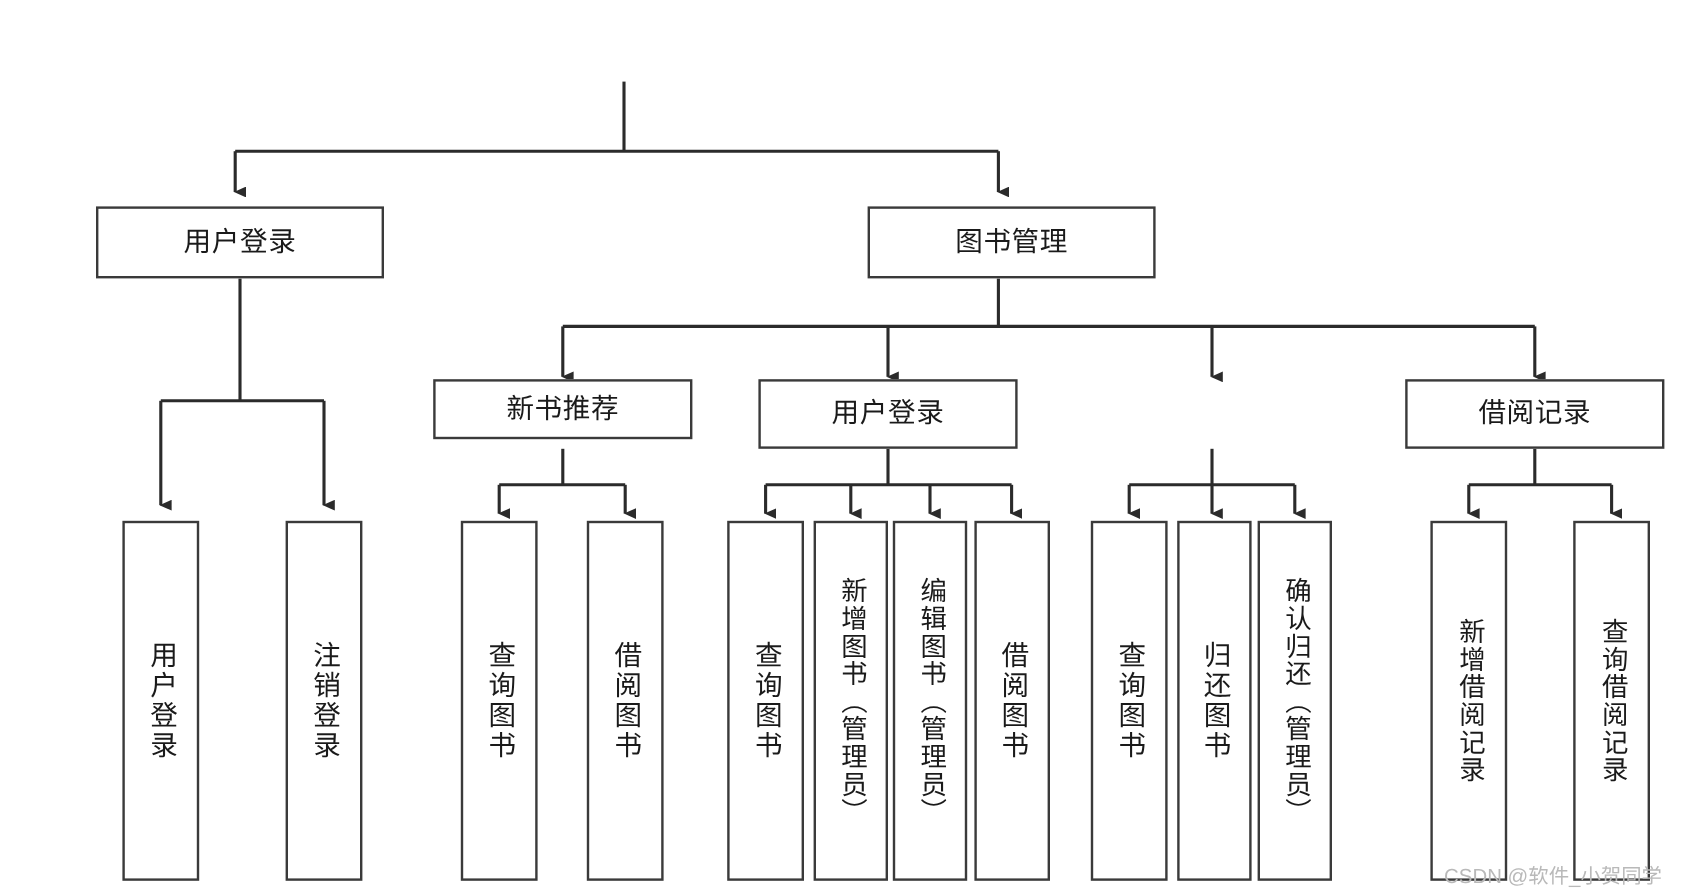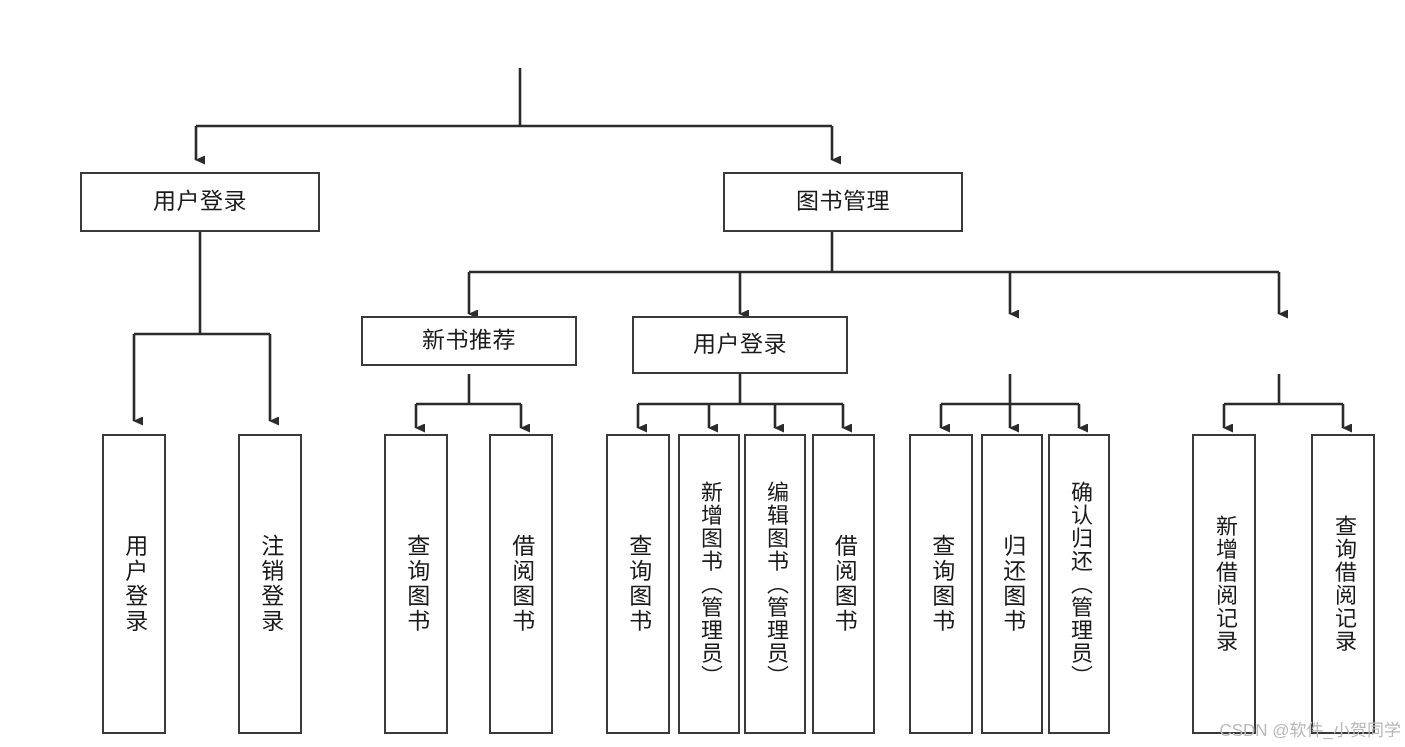--- a/index.html
+++ b/index.html
@@ -61,21 +61,21 @@
     line-height: 1.1;
     letter-spacing: 2px;
     white-space: nowrap;
   }
   .node.vert.tall .node-label {
     font-size: 22px;
     letter-spacing: 1px;
   }
   #watermark {
     position: absolute;
-    right: 4px;
+    right: 20px;
     bottom: 6px;
     font-size: 17px;
     color: #b9b9b9;
     font-family: "Liberation Sans", "DejaVu Sans", sans-serif;
     white-space: nowrap;
     user-select: none;
   }
 </style>
 </head>
 <body>
@@ -143,20 +143,23 @@
 
   <div class="node horiz" style="left:361px; top:316px; width:216px; height:50px;">
     <span class="node-label">新书推荐</span>
   </div>
 
   <div class="node horiz" style="left:632px; top:316px; width:216px; height:58px;">
     <span class="node-label">用户登录</span>
   </div>
 
 
+  <div class="node horiz" style="left:1171px; top:316px; width:216px; height:58px;">
+    <span class="node-label">借阅记录</span>
+  </div>
 
   <div class="node vert" style="left:102px; top:434px; width:64px; height:300px;">
     <span class="node-label">用户登录</span>
   </div>
 
   <div class="node vert" style="left:238px; top:434px; width:64px; height:300px;">
     <span class="node-label">注销登录</span>
   </div>
 
   <div class="node vert" style="left:384px; top:434px; width:64px; height:300px;">

